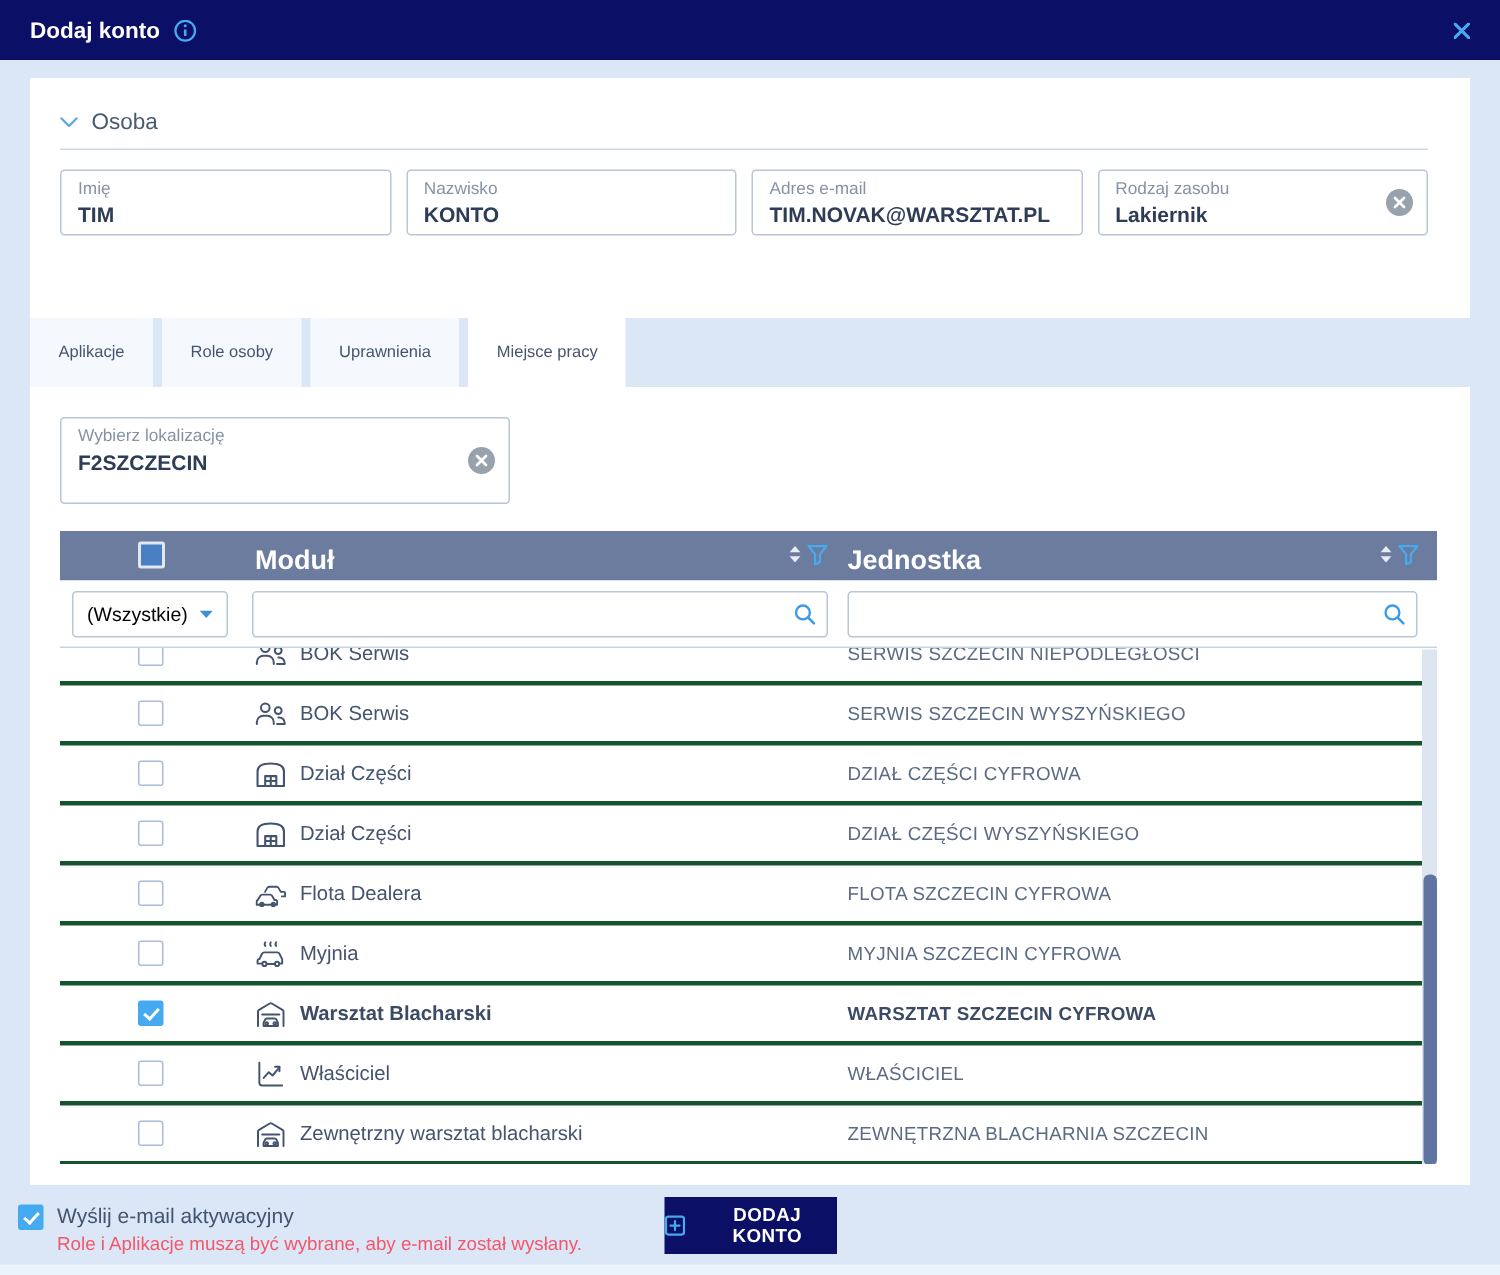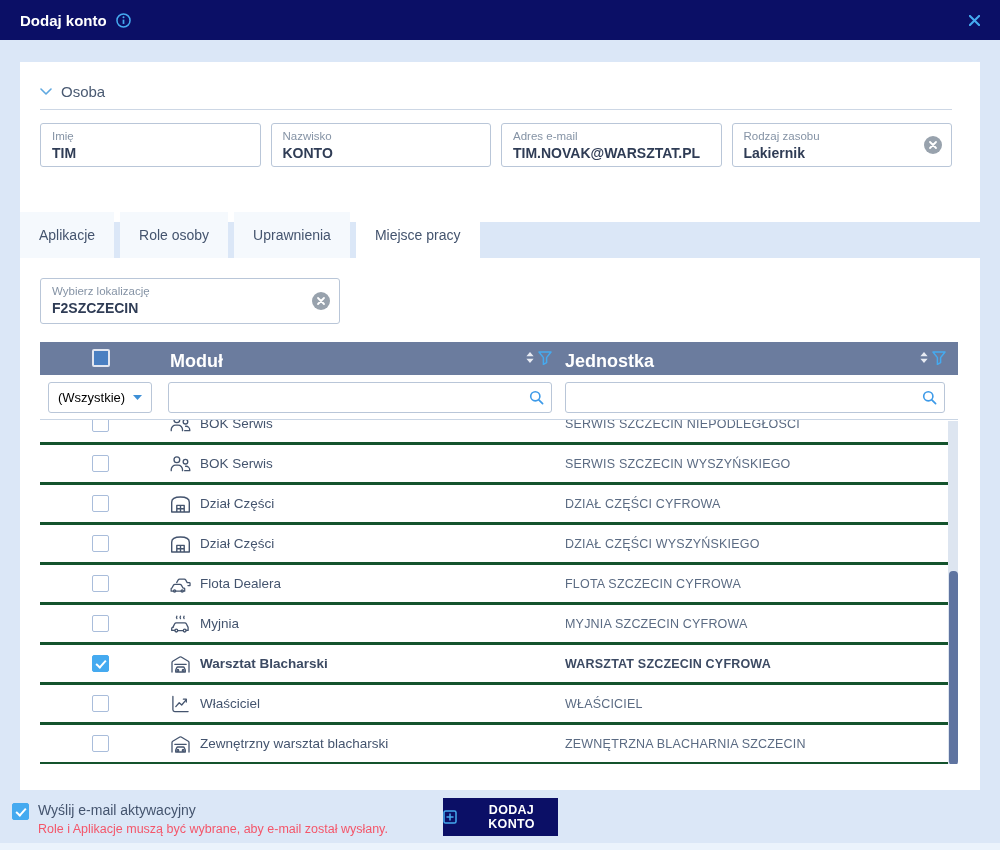--- a/index.html
+++ b/index.html
@@ -17,50 +17,50 @@
   .titlebar {
     position:absolute; top:0; left:0; width:1000px; height:40px;
     background:#0b0f66; display:flex; align-items:center; padding:0 20px;
   }
   .titlebar-title { color:#ffffff; font-size:15px; font-weight:bold; }
   .titlebar-info { margin-left:9px; color:#45aaf0; cursor:pointer; }
   .titlebar-close { margin-left:auto; color:#45aaf0; cursor:pointer; }
 
   
   .person-card {
-    position:absolute; left:20px; top:62px; width:960px; height:160px;
+    position:absolute; left:20px; top:52px; width:960px; height:160px;
     background:#ffffff; padding:20px 28px 0 20px;
   }
   .section-head { display:flex; align-items:center; gap:9px; height:18px; }
   .section-title { font-size:15px; color:#4a5a72; }
   .divider { margin-top:9px; border-bottom:1px solid #cdd7e5; }
   .fields { display:flex; gap:10px; margin-top:13px; }
   .field {
     position:relative; flex:1; height:44px;
     border:1px solid #b9c6d8; border-radius:3px; padding:5px 11px;
     background:#fff; cursor:text;
   }
   .field-label { font-size:11.5px; color:#8593a5; line-height:14px; white-space:nowrap; }
   .field-value { font-size:14px; font-weight:bold; color:#2f3c55; line-height:18px; margin-top:1px; white-space:nowrap; }
   .clear-btn { position:absolute; right:9px; top:50%; transform:translateY(-50%); cursor:pointer; }
 
   
   .tabs { position:absolute; left:20px; top:212px; display:flex; gap:6px; height:46px; }
   .tab {
     height:46px; padding:0 19px; background:#f5f9fd;
-    display:flex; align-items:center; font-size:14px; color:#44546e; cursor:pointer;
+    display:flex; align-items:center; font-size:11px; color:#44546e; cursor:pointer;
   }
   .tab.active { background:#ffffff; }
 
   
   .panel {
     position:absolute; left:20px; top:258px; width:960px; height:532px;
     background:#ffffff; padding:20px;
   }
-  .loc-field { width:300px; height:46px; flex:none; margin-bottom:18px; }
+  .loc-field { width:300px; height:58px; flex:none; margin-bottom:18px; }
 
   
   .table { width:918px; position:relative; }
   .thead { position:relative; height:33px; background:#6b7c9e; }
   .thead-cb {
     position:absolute; left:52px; top:7px; width:18px; height:18px;
     background:#4a7fc1; border:2px solid #e2e6f0; border-radius:2px; cursor:pointer;
   }
   .th-label { position:absolute; top:9px; font-size:18px; font-weight:bold; color:#ffffff; }
   .th-modul { left:130px; }

